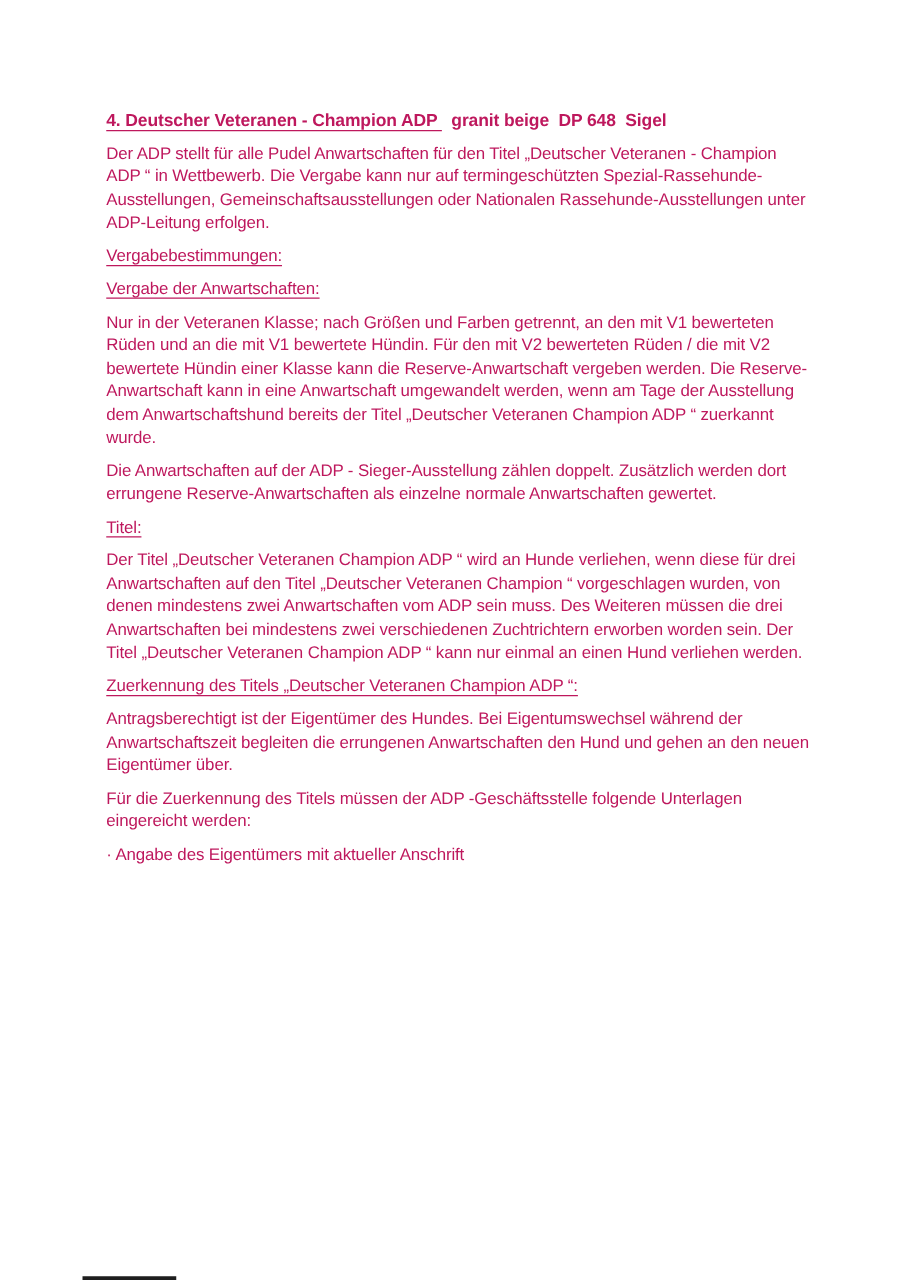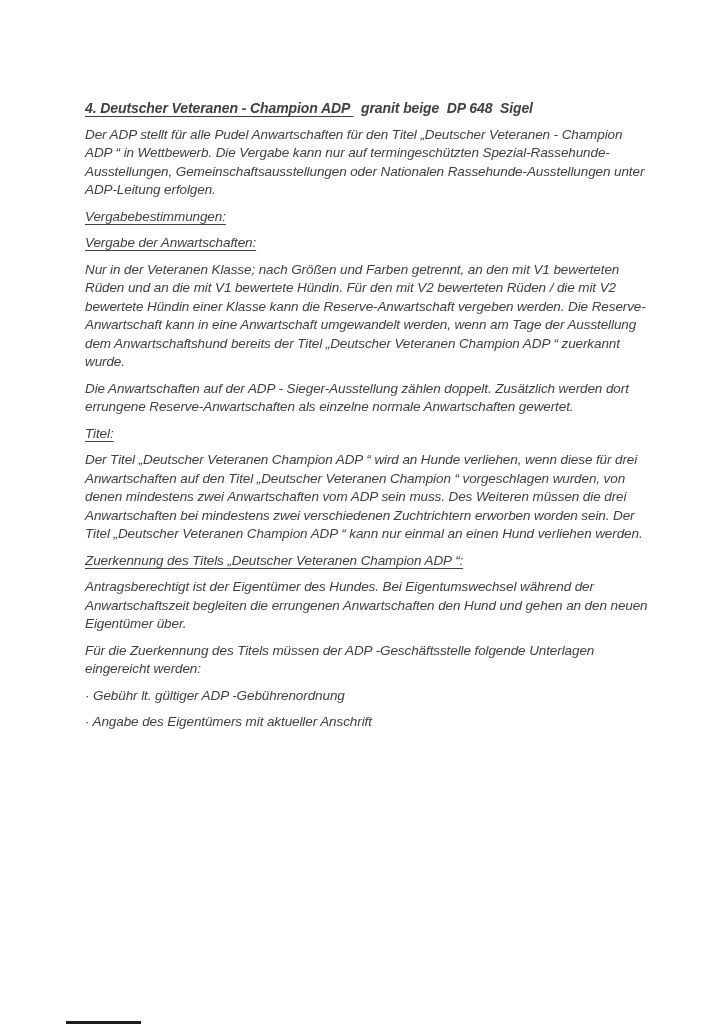--- a/index.html
+++ b/index.html
@@ -6,28 +6,27 @@
   .page {
     position: relative;
     width: 724px;
     height: 1024px;
     background: #ffffff;
     overflow: hidden;
   }
   .doc {
     position: absolute;
     left: 85px;
-    top: 99px;
+    top: 87px;
     width: 636px;
     font-family: "Liberation Sans", sans-serif;
     font-size: 13.5px;
     line-height: 18.5px;
     letter-spacing: -0.1px;
-    color: #404040;
-    font-style: italic;
+    color: #be185d;
   }
   .block {
     margin: 0 0 8px 0;
     white-space: pre-wrap;
   }
   .title {
     font-weight: bold;
     font-size: 14px;
   }
   .u, .heading-u {
@@ -85,21 +84,20 @@
     <p class="block heading-u">Zuerkennung des Titels „Deutscher Veteranen Champion ADP “:</p>
 
     <p class="block">Antragsberechtigt ist der Eigentümer des Hundes. Bei Eigentumswechsel während der
 Anwartschaftszeit begleiten die errungenen Anwartschaften den Hund und gehen an den neuen
 Eigentümer über.</p>
 
     <p class="block">Für die Zuerkennung des Titels müssen der ADP -Geschäftsstelle folgende Unterlagen
 eingereicht werden:</p>
 
 
-    <p class="block bullet">· Gebühr lt. gültiger ADP -Gebührenordnung</p>
 
     <p class="block bullet">· Angabe des Eigentümers mit aktueller Anschrift</p>
 
 
   </div>
 
   <div class="cutoff-line"></div>
 </div>
 
 </body></html>

